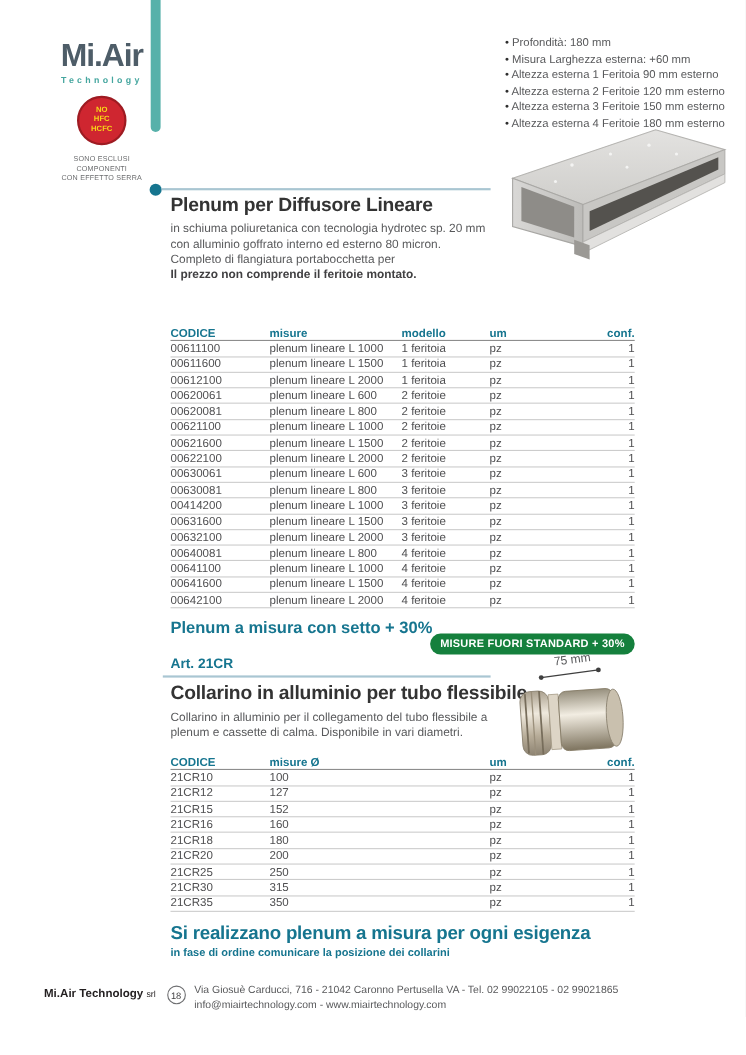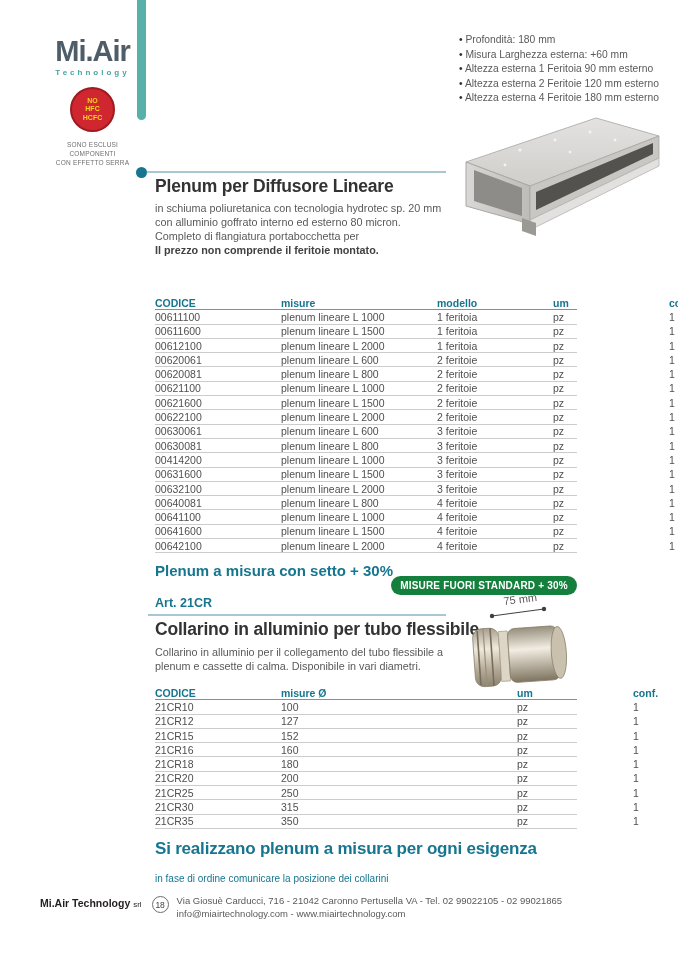--- a/index.html
+++ b/index.html
@@ -40,36 +40,36 @@
 
   .para { position:absolute; left:155px; font-size:10.8px; line-height:14px; color:#58595b; }
   .para.p1 { top:201px; }
   .para.p2 { top:645px; width:320px; }
   .para .b { font-weight:bold; color:#414042; }
 
   
   .tbl { position:absolute; left:155px; width:422px; font-size:10.5px; }
   .tbl.tbl1 { top:296px; }
   .tbl.tbl2 { top:686px; }
-  .trow { display:grid; align-items:center; height:14.3px; border-bottom:1px solid #cccccc; color:#4f4f51;gap:36px; }
+  .trow { display:grid; align-items:center; height:14.3px; border-bottom:1px solid #cccccc; color:#4f4f51; }
   .tbl1 .trow { grid-template-columns:90px 120px 80px 80px 1fr; }
   .tbl2 .trow { grid-template-columns:90px 200px 80px 1fr; }
   .trow .num { text-align:right; }
   .thead { font-weight:bold; color:#16758f; border-bottom:1px solid #8d8d8d; }
 
   
   .note-30 { position:absolute; left:155px; top:562px; font-size:15px; font-weight:bold; color:#16758f; }
   .badge-pill { position:absolute; left:391px; top:576px; width:186px; height:19px;
     background:#15803d; border-radius:10px; color:#ffffff; font-size:10px; font-weight:bold;
     display:flex; align-items:center; justify-content:center; letter-spacing:.2px; }
   .art-code { position:absolute; left:155px; top:596px; font-size:12.5px; font-weight:bold; color:#16758f; }
 
   .closing { position:absolute; left:155px; top:839px; }
   .closing .big { font-size:17px; font-weight:bold; color:#16758f; letter-spacing:-0.2px; }
-  .closing .small { font-size:10px; font-weight:normal; color:#16758f; margin-top:14px; }
+  .closing .small { font-size:10px; font-weight:bold; color:#16758f; margin-top:2px; }
 
   
   .img-plenum { position:absolute; left:460px; top:110px; }
   .img-collar { position:absolute; left:452px; top:592px; }
 
   
   .footer { position:absolute; left:40px; top:894px; width:600px; display:flex; align-items:flex-start; }
   .f-company { font-size:10.5px; font-weight:bold; color:#231f20; white-space:nowrap; margin-top:3px; }
   .f-company .srl { font-size:8px; font-weight:normal; }
   .f-page { width:17px; height:17px; border:1px solid #6d6e70; border-radius:50%;
@@ -100,20 +100,21 @@
         <div>CON EFFETTO SERRA</div>
       </div>
   </div>
 
   <ul class="specs">
 
   <li>Profondità: 180 mm</li>
       <li>Misura Larghezza esterna: +60 mm</li>
       <li>Altezza esterna 1 Feritoia 90 mm esterno</li>
       <li>Altezza esterna 2 Feritoie 120 mm esterno</li>
+      <li>Altezza esterna 3 Feritoie 150 mm esterno</li>
       <li>Altezza esterna 4 Feritoie 180 mm esterno</li>
     </ul>
 
   <svg class="img-plenum" width="205" height="132" viewBox="0 0 205 132">
     <defs>
       <linearGradient id="gTop" x1="0" y1="0" x2="0" y2="1">
         <stop offset="0" stop-color="#e3e2e0"></stop>
           <stop offset="1" stop-color="#cfcecb"></stop>
       </linearGradient>
       <linearGradient id="gEnd" x1="0" y1="0" x2="1" y2="0">

